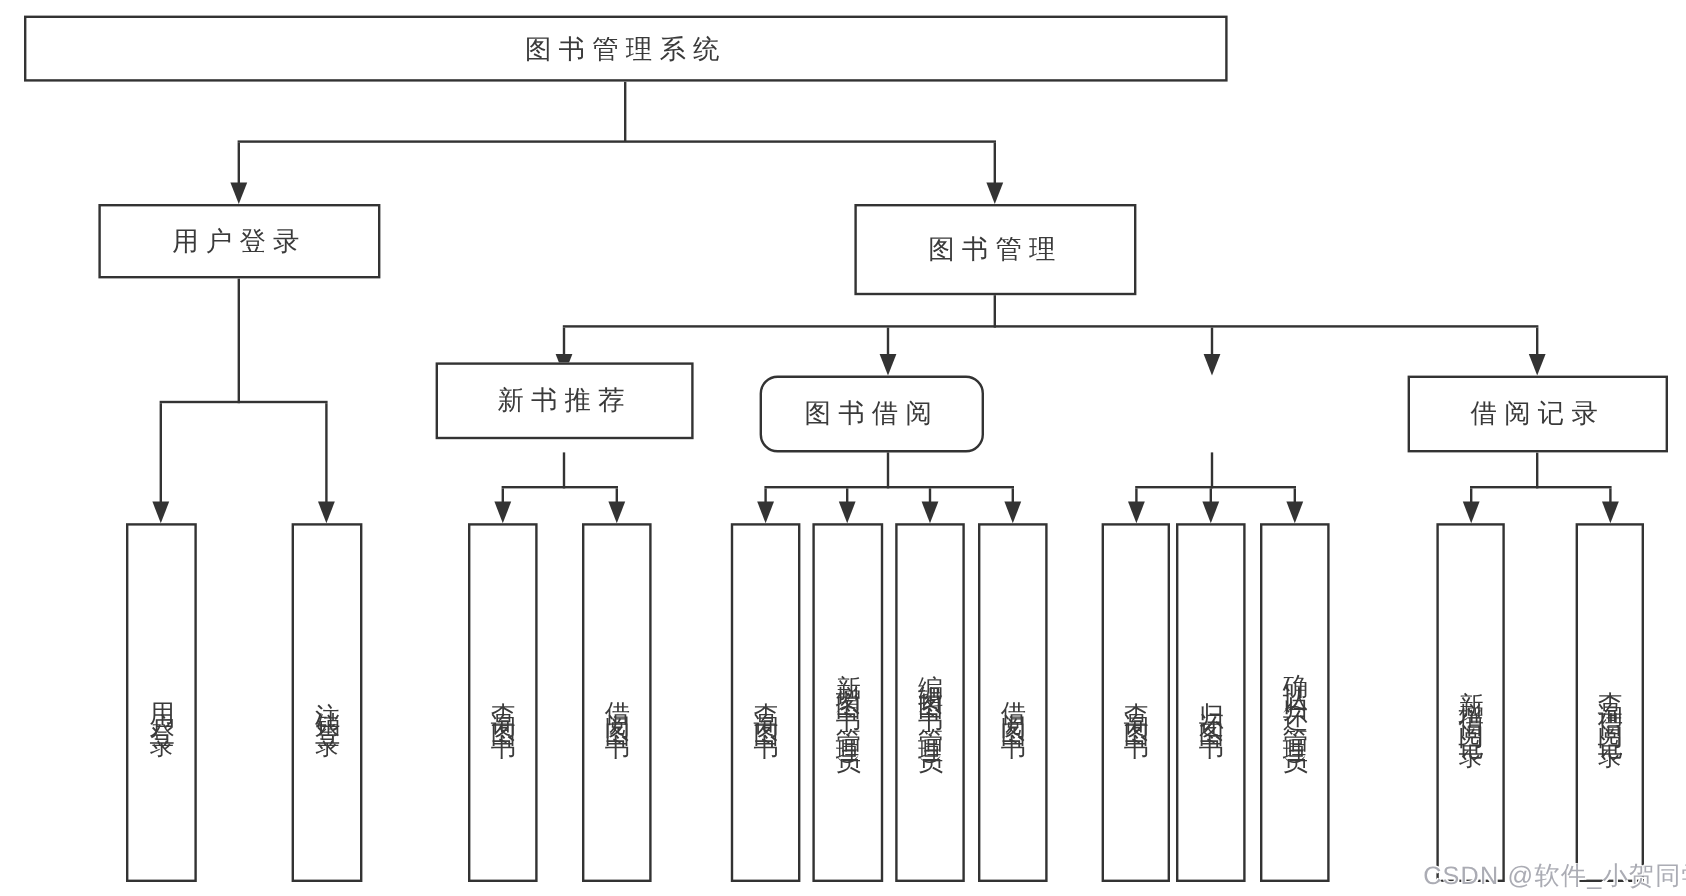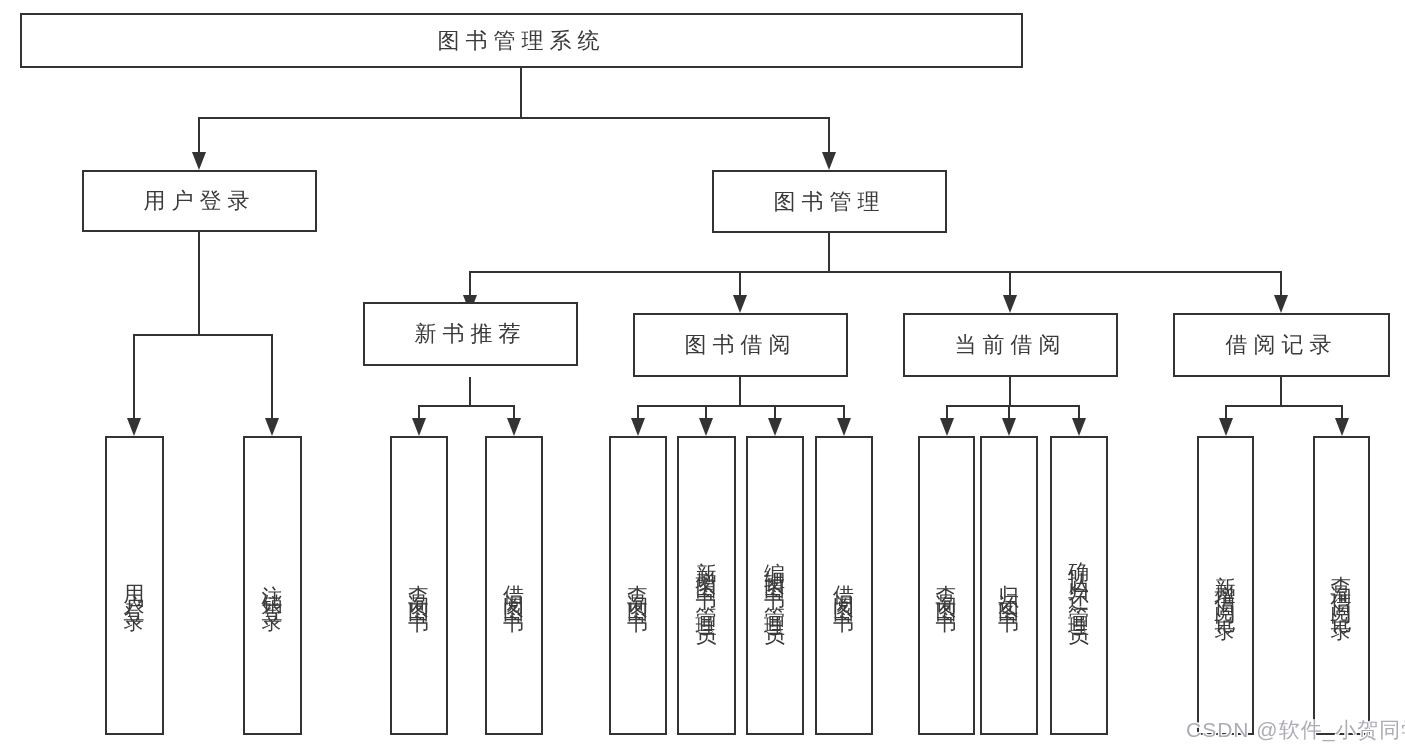--- a/index.html
+++ b/index.html
@@ -92,32 +92,29 @@
   <div class="ar" style="left:1219px;top:418px;"></div>
   <div class="ar" style="left:1335px;top:418px;"></div>
 
   <div class="node" style="left:20px;top:13px;width:1003px;height:55px;">
     <span class="hlabel">图书管理系统</span>
   </div>
 
   <div class="node" style="left:82px;top:170px;width:235px;height:62px;">
     <span class="hlabel">用户登录</span>
   </div>
-  <div class="node" style="left:712px;top:170px;width:235px;height:63px;">
+  <div class="node" style="left:712px;top:170px;width:235px;height:76px;">
     <span class="hlabel">图书管理</span>
   </div>
 
   <div class="node" style="left:363px;top:302px;width:215px;height:64px;">
     <span class="hlabel">新书推荐</span>
   </div>
-  <div class="node" style="left:633px;top:313px;width:215px;height:64px;">
+  <div class="node" style="left:633px;top:313px;width:187px;height:64px;border-radius:15px;">
     <span class="hlabel">图书借阅</span>
-  </div>
-  <div class="node" style="left:903px;top:313px;width:215px;height:64px;">
-    <span class="hlabel">当前借阅</span>
   </div>
   <div class="node" style="left:1173px;top:313px;width:217px;height:64px;">
     <span class="hlabel">借阅记录</span>
   </div>
 
   <div class="leaf" style="left:105px;top:436px;width:59px;height:299px;">
     <span class="vtext">用户登录</span>
   </div>
   <div class="leaf" style="left:243px;top:436px;width:59px;height:299px;">
     <span class="vtext">注销登录</span>

